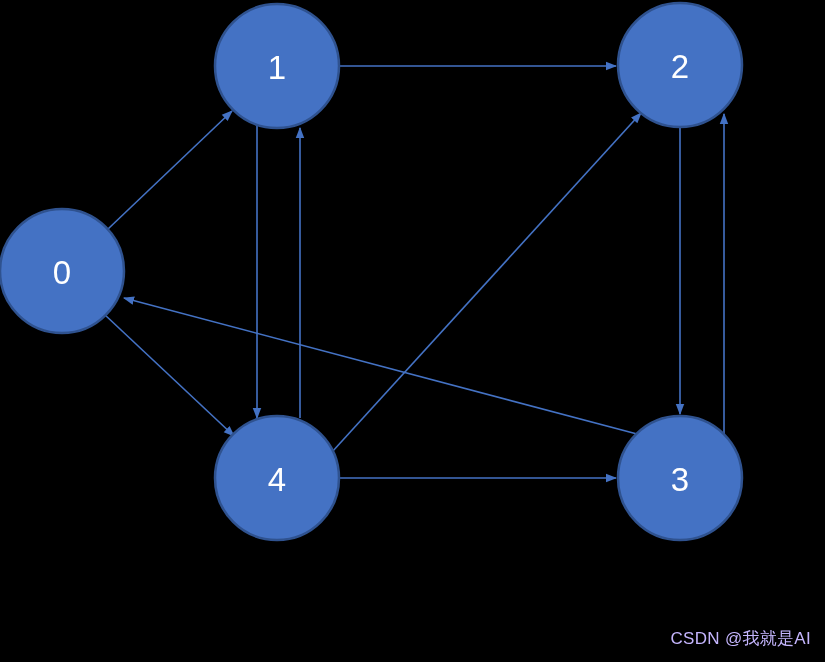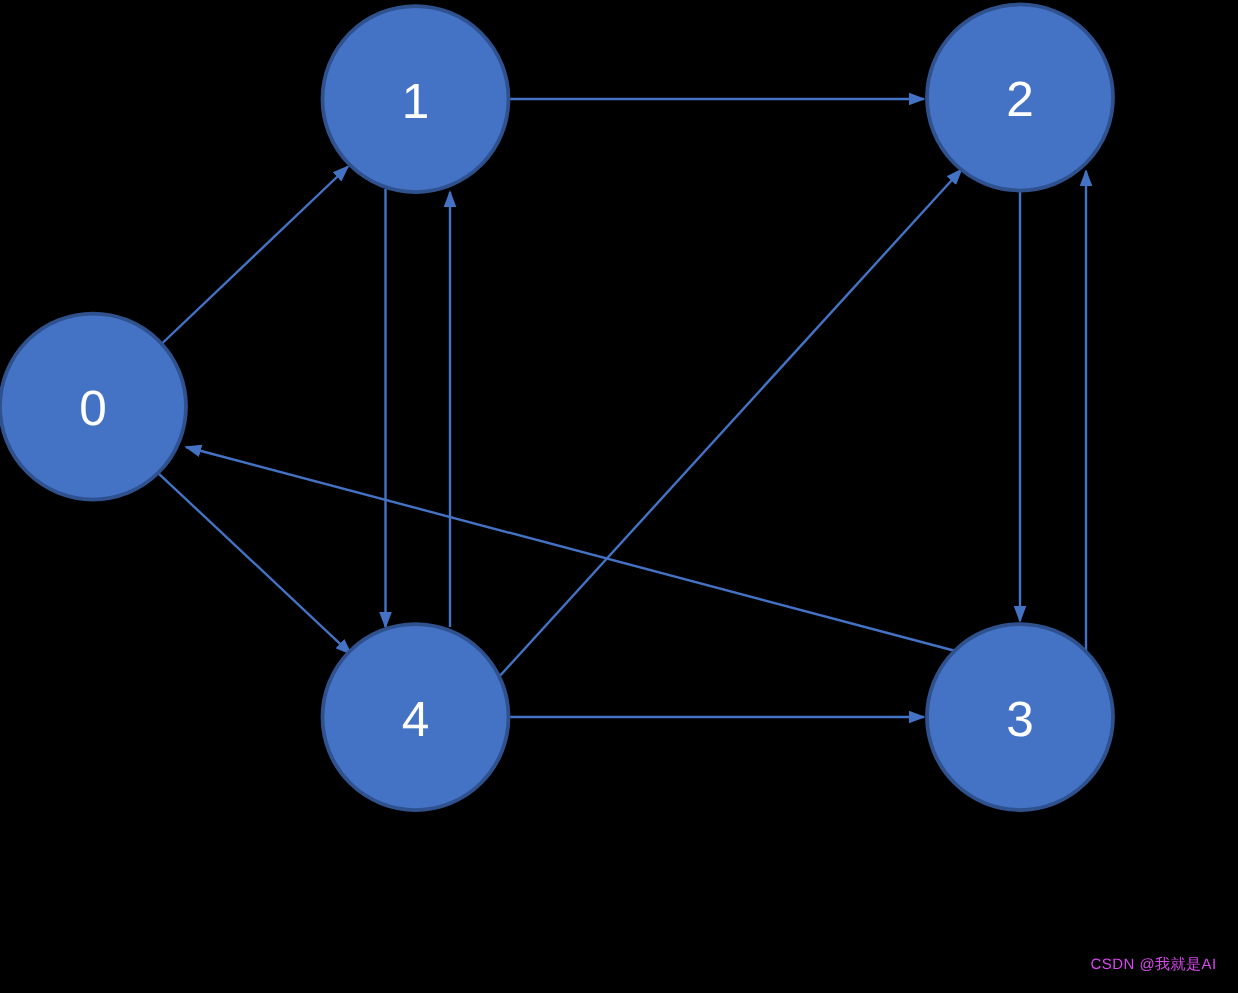--- a/index.html
+++ b/index.html
@@ -41,23 +41,23 @@
   }
   .edge-line {
     stroke: #4472C4;
     stroke-width: 1.6;
     fill: none;
   }
   .watermark {
     position: absolute;
     right: 14px;
     bottom: 12px;
-    color: #d946ef;
+    color: #c4b5fd;
     font-family: "Liberation Sans", sans-serif;
-    font-size: 10px;
+    font-size: 17px;
     letter-spacing: 0.3px;
     white-space: nowrap;
     margin-left: 18px;
   }
 </style>
 </head>
 <body>
 
 <div id="canvas-wrap">
   <svg id="graph" viewBox="0 0 825 662">

